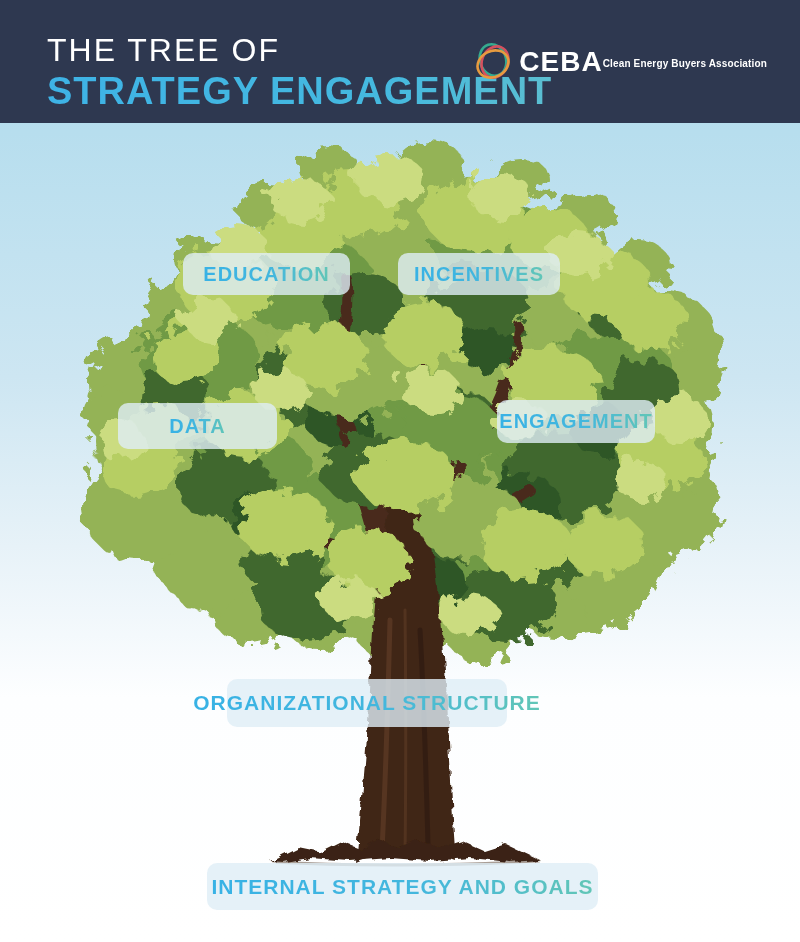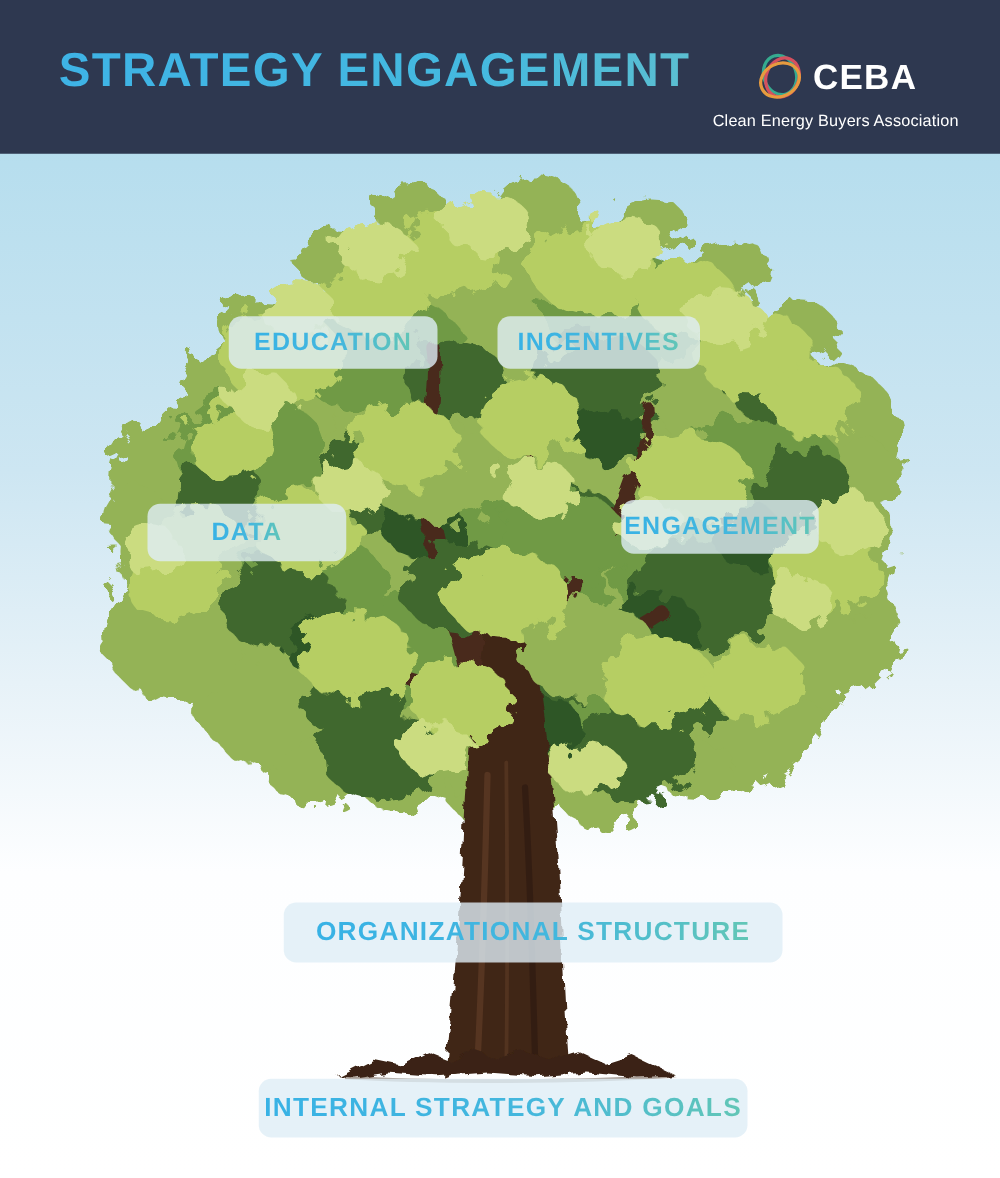--- a/index.html
+++ b/index.html
@@ -15,24 +15,24 @@
   }
   .title-line1{
     font-size:32px;font-weight:500;color:#ffffff;letter-spacing:2px;line-height:1.05;
   }
   .title-line2{
     font-size:38px;font-weight:800;letter-spacing:1px;line-height:1.1;margin-top:3px;
     background:linear-gradient(90deg,#3eb3e6 0%,#45b9df 45%,#7cc7bc 100%);
     -webkit-background-clip:text;background-clip:text;
     color:transparent;-webkit-text-fill-color:transparent;
   }
-  .logo{position:absolute;top:38px;right:33px;display:flex;flex-direction:column;align-items:center;}
+  .logo{position:absolute;top:38px;right:33px;display:flex;flex-direction:row;align-items:center;}
   .logo-row{display:flex;align-items:center;gap:3px;}
   .logo-acronym{font-size:28px;font-weight:600;color:#ffffff;letter-spacing:1px;}
-  .logo-tagline{font-size:13px;font-weight:400;color:#ffffff;margin-top:3px;white-space:nowrap;letter-spacing:0.15px;}
+  .logo-tagline{font-size:10px;font-weight:700;color:#ffffff;margin-top:3px;white-space:nowrap;letter-spacing:0.15px;}
   
   .tree-svg{position:absolute;top:0;left:0;}
   
   .label{
     position:absolute;display:flex;align-items:center;justify-content:center;
     background:rgba(222,238,246,0.80);border-radius:10px;
   }
   .label-text{
     font-weight:800;letter-spacing:1px;font-size:20px;
     background:linear-gradient(90deg,#38b2e5 0%,#44b7dd 55%,#62c6b6 100%);
@@ -196,20 +196,21 @@
         <ellipse cx="520" cy="420" rx="28" ry="20"></ellipse>
     </g>
 
     <path d="M276,862 C340,866 460,866 536,861" fill="none" stroke="#94867c" stroke-width="3" opacity="0.8"></path>
     <path fill="#3a2214" filter="url(#bark)" d="M270,861 L298,847 L322,852 L342,842 L360,849 L377,840 L398,847 L418,840 L440,848
          L462,841 L484,851 L506,844 L540,860 L510,862 L470,858 L430,861 L390,858 L350,861
          L310,858 L284,862 Z"></path>
   </svg>
 
   <div class="header">
+    <div class="title-line1">THE TREE OF</div>
     <div class="title-line2">STRATEGY ENGAGEMENT</div>
 
     <div class="logo">
       <div class="logo-row">
         <svg width="44" height="48" viewBox="0 0 44 48" aria-hidden="true">
           <ellipse cx="21" cy="22" rx="13" ry="16" fill="none" stroke="#35ab8f" stroke-width="2.6" transform="rotate(-18 21 22)"></ellipse>
           <ellipse cx="23" cy="24" rx="13" ry="16" fill="none" stroke="#d5505e" stroke-width="2.6" transform="rotate(22 23 24)"></ellipse>
           <ellipse cx="21" cy="26" rx="13" ry="16" fill="none" stroke="#e79b3f" stroke-width="2.6" transform="rotate(64 21 26)"></ellipse>
         </svg>
         <span class="logo-acronym">CEBA</span>
@@ -227,21 +228,21 @@
   </div>
 
   <div class="label" style="left:118px;top:403px;width:159px;height:46px;">
     <span class="label-text">DATA</span>
   </div>
 
   <div class="label" style="left:497px;top:400px;width:158px;height:43px;">
     <span class="label-text">ENGAGEMENT</span>
   </div>
 
-  <div class="label label-wide" style="left:227px;top:679px;width:399px;height:48px;margin-top:43px;">
+  <div class="label label-wide" style="left:227px;top:679px;width:280px;height:48px;">
     <span class="label-text">ORGANIZATIONAL STRUCTURE</span>
   </div>
 
   <div class="label label-wide" style="left:207px;top:863px;width:391px;height:47px;">
     <span class="label-text">INTERNAL STRATEGY AND GOALS</span>
   </div>
 
 </div>
 
 </body></html>

